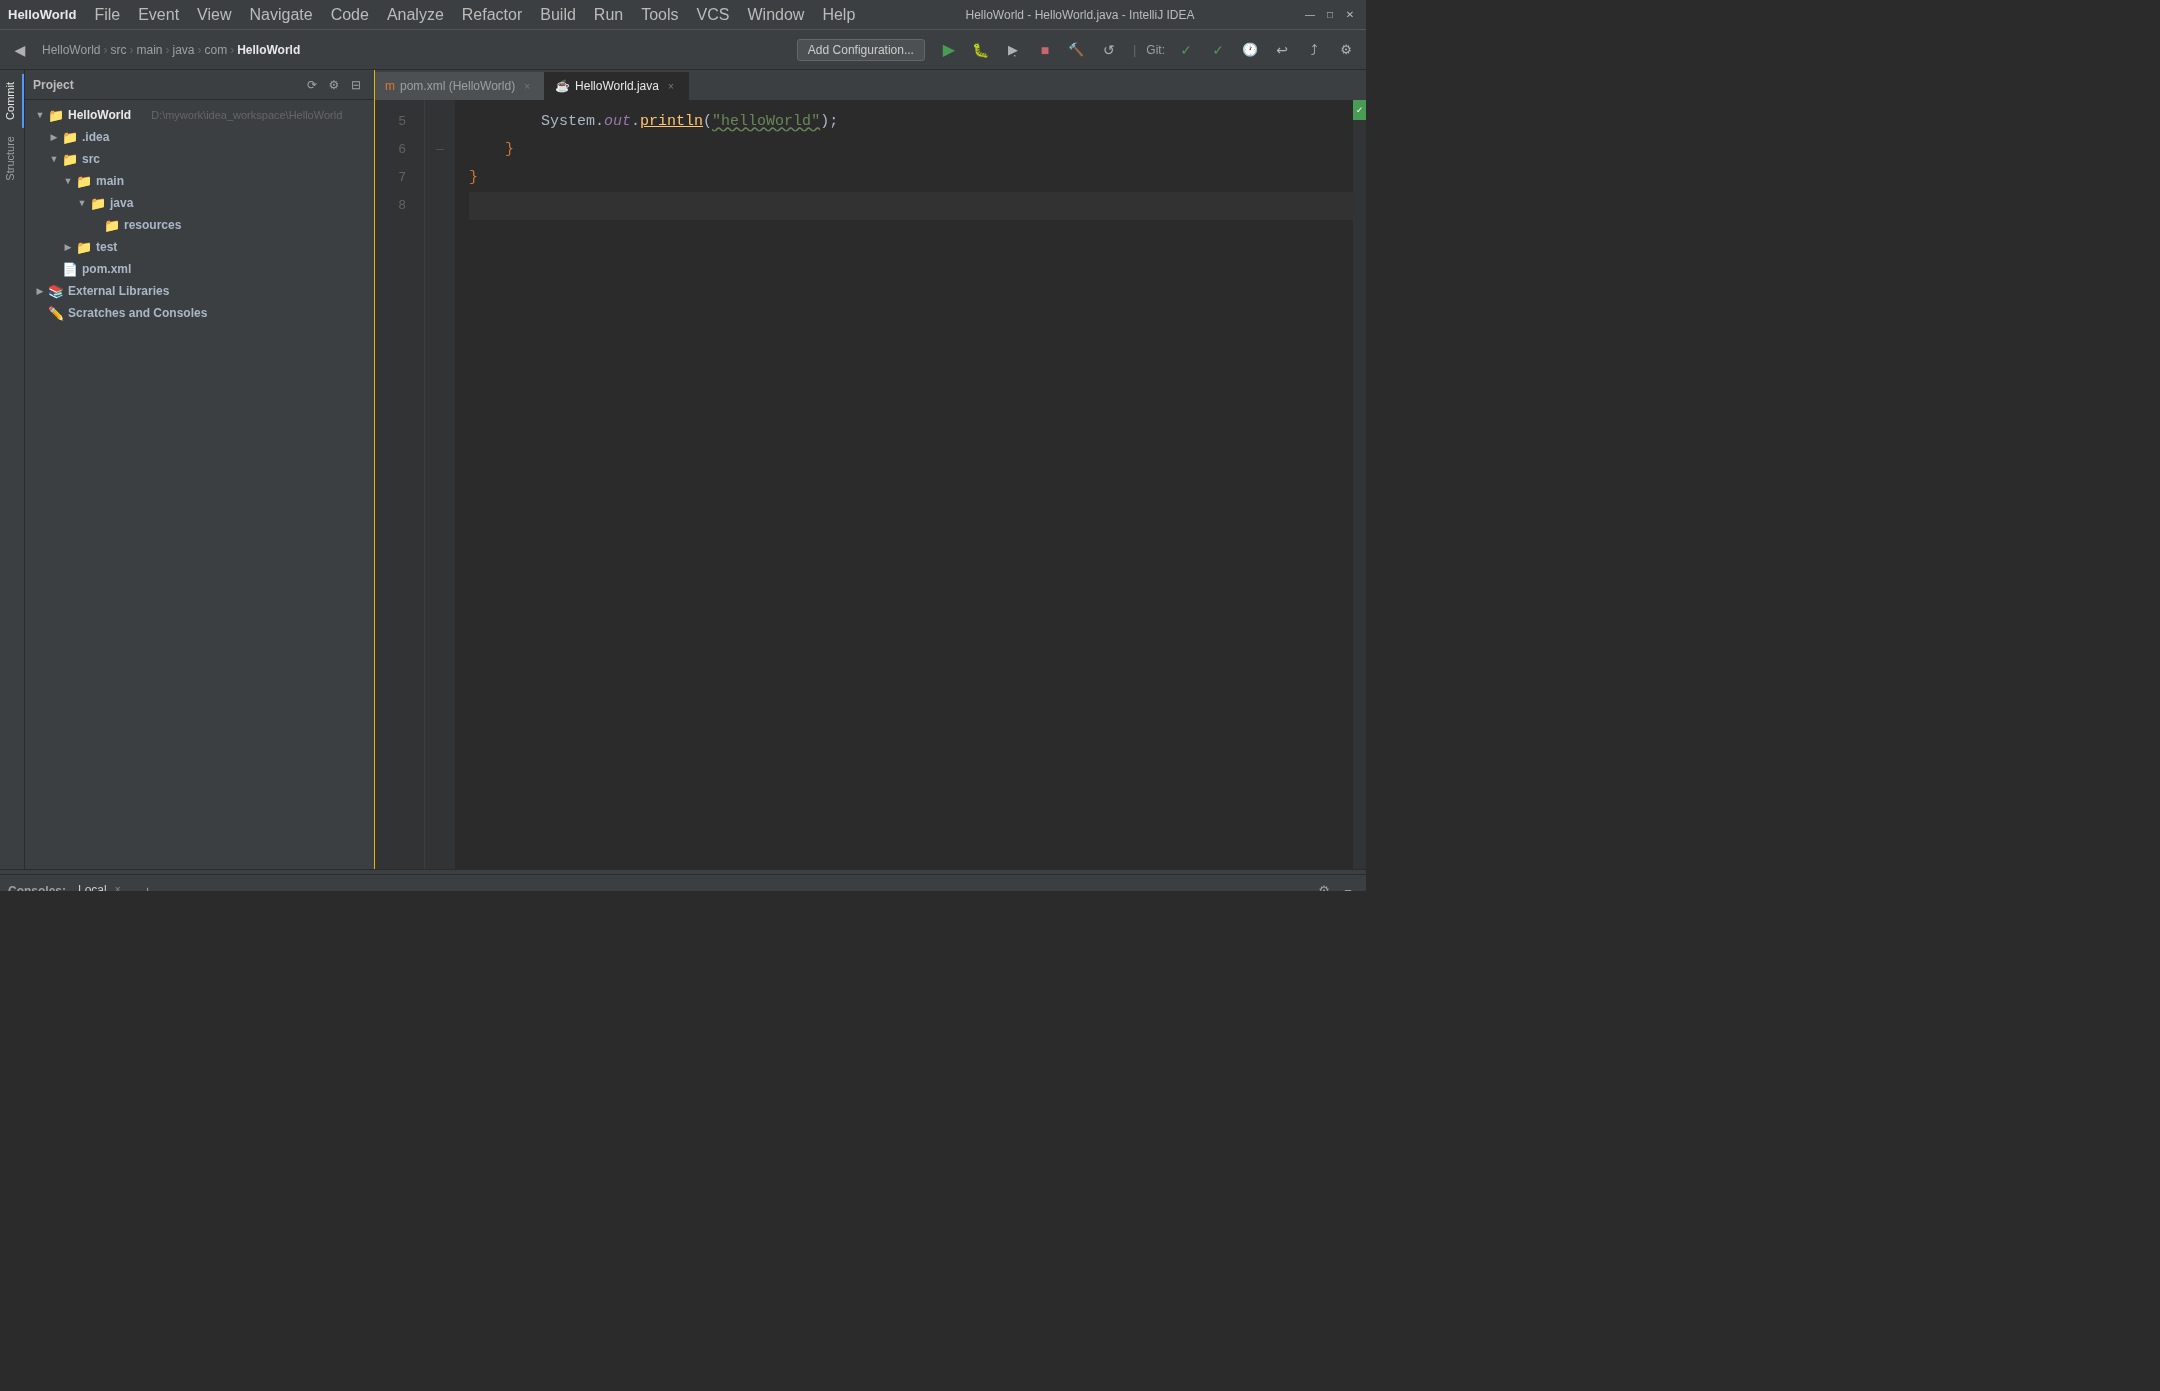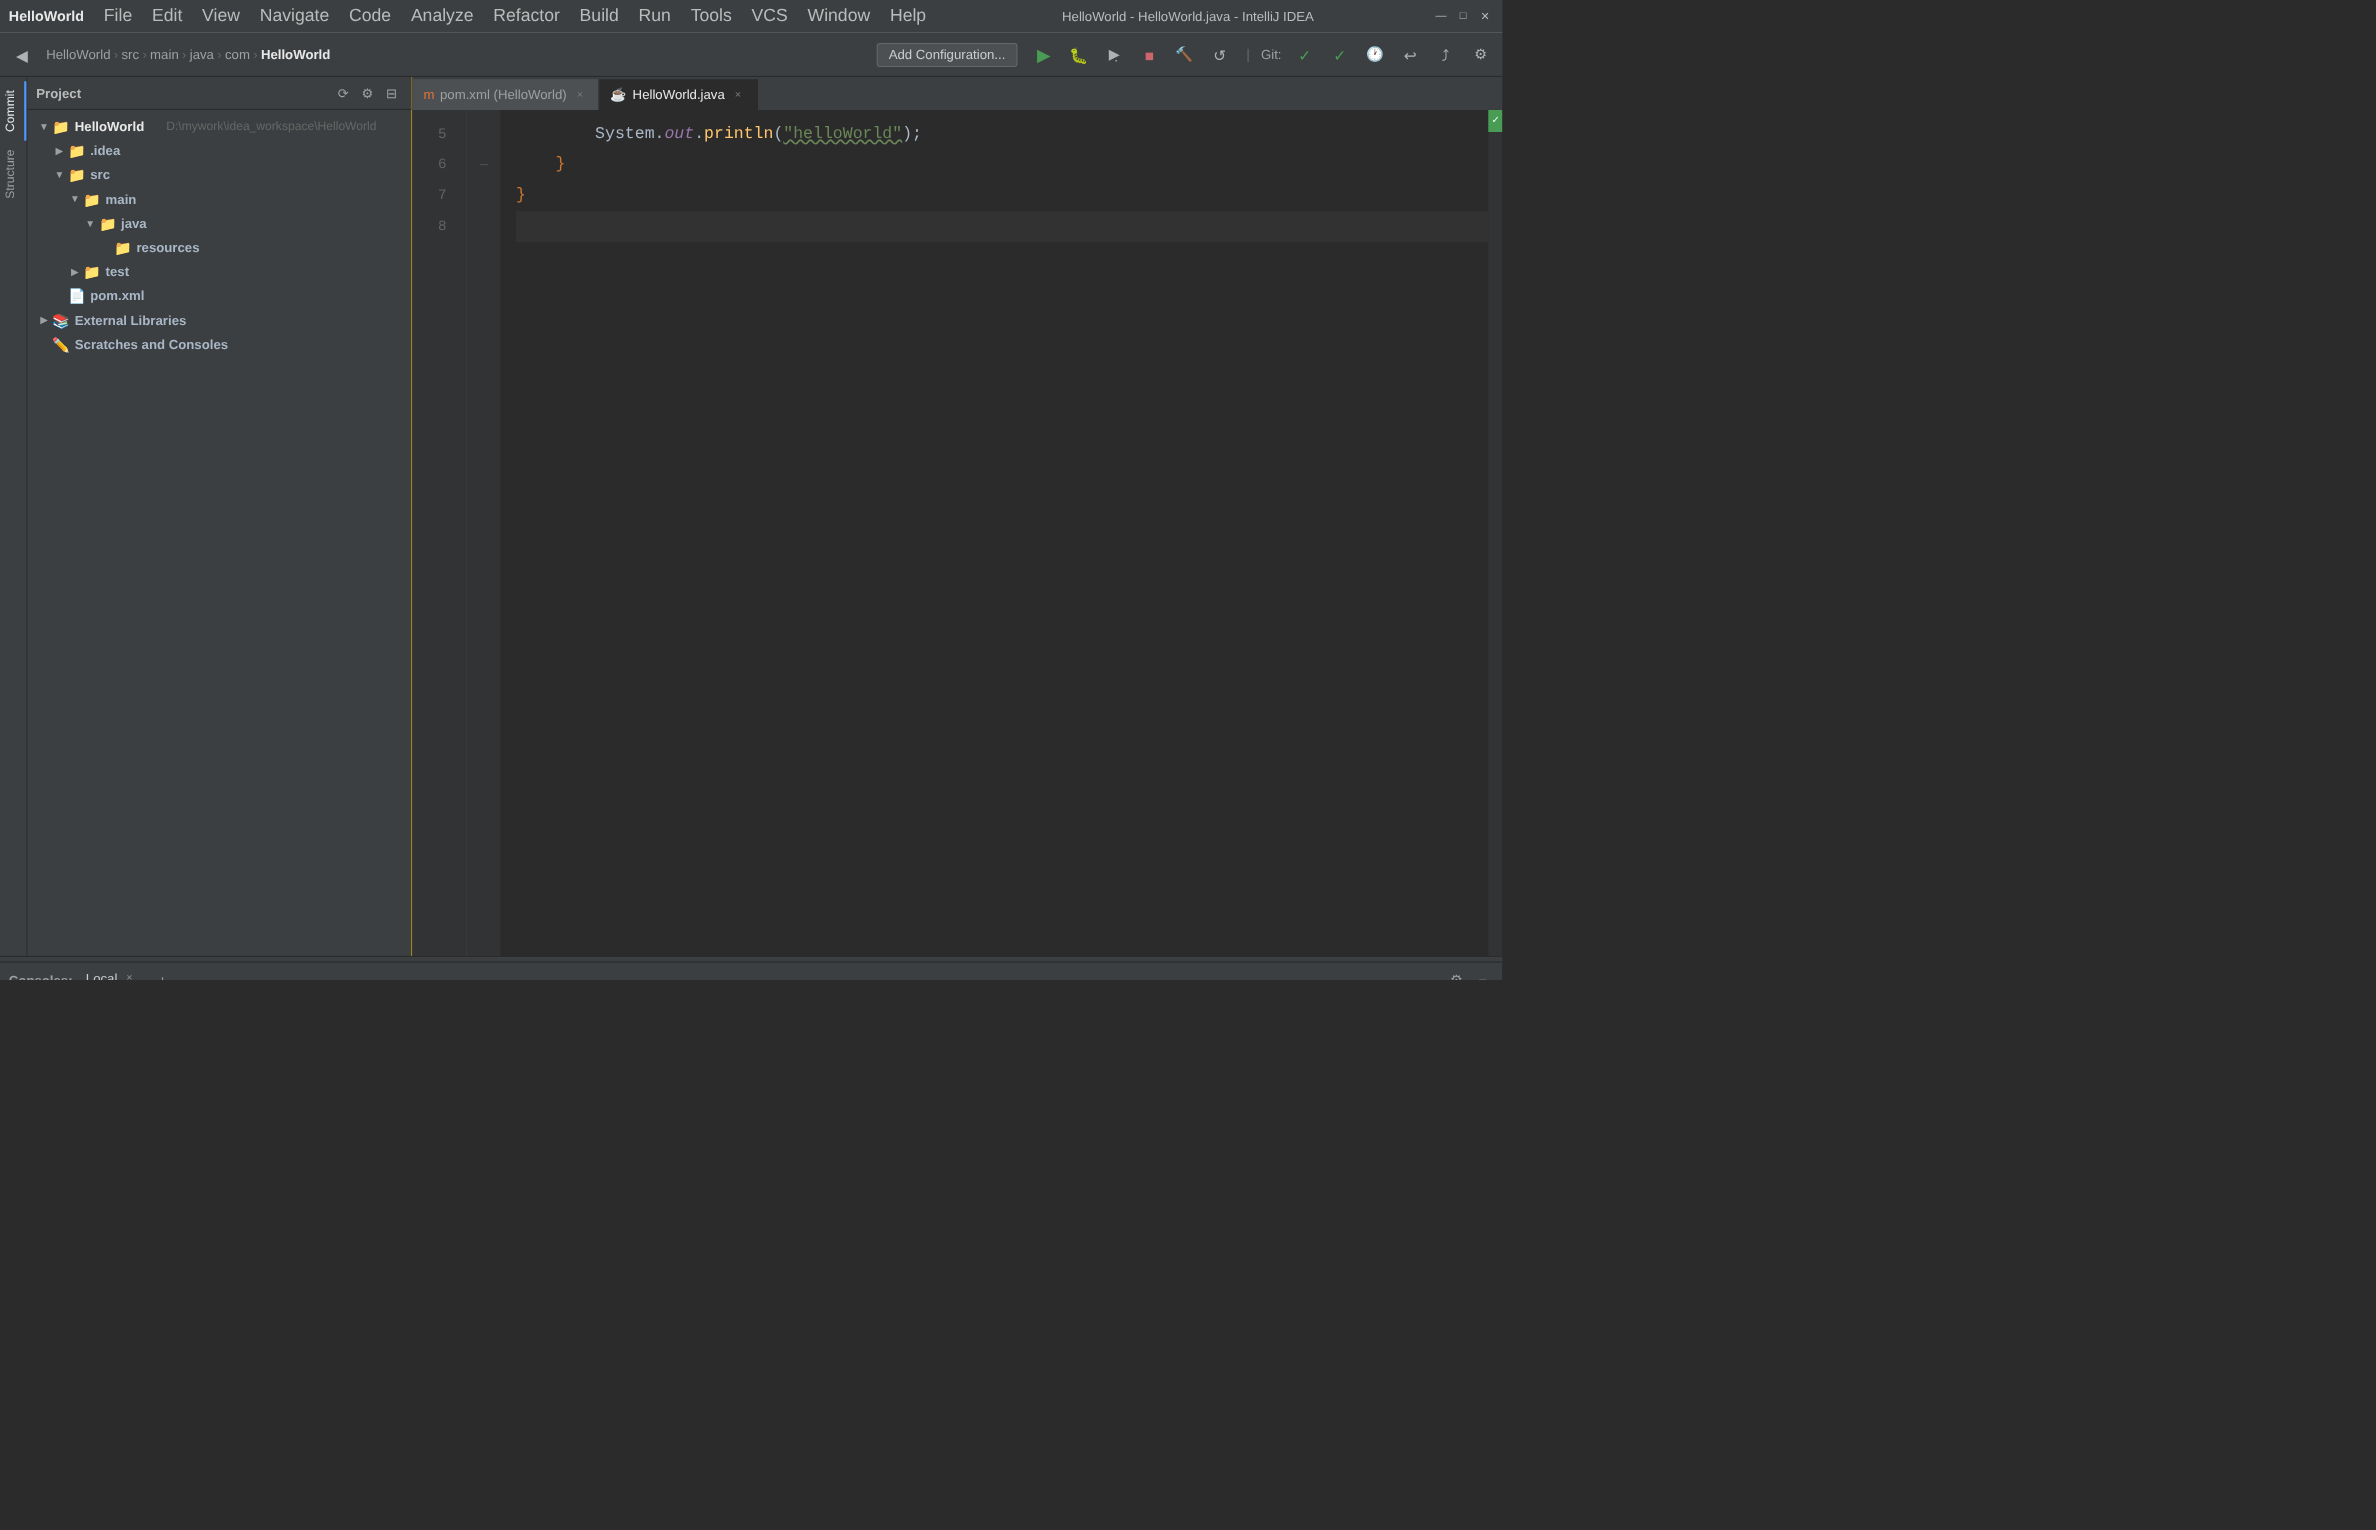--- a/index.html
+++ b/index.html
@@ -221,21 +221,21 @@
       padding: 8px 0 0 14px;
       overflow: auto;
     }
     .code-line {
       height: 28px;
       line-height: 28px;
       white-space: pre;
       color: #a9b7c6;
     }
     .code-line.current-line { background: #323232; }
-    .fn { color: #ffc66d; }
+    .fn { color: #ffc66d; text-decoration: underline; }
     .obj { color: #a9b7c6; }
     .field { color: #9876aa; font-style: italic; }
     .string-val { color: #6a8759; }
     .squiggly { text-decoration: underline wavy #6a8759; }
 
     
     #right-strip {
       width: 13px;
       background: #313335;
       display: flex;
@@ -363,21 +363,21 @@
     }
     .v-tab.active { color: #e8e8e8; border-left: 2px solid #4c9aff; }
   </style>
 </head>
 <body>
 
 <div id="titlebar">
   <div class="menu-items">
     <span style="margin-right:8px; font-size:13px; color:#e8e8e8; font-weight:bold;">HelloWorld</span>
     <span class="menu-item">File</span>
-    <span class="menu-item">Edit</span>
+    <span class="menu-item">Event</span>
     <span class="menu-item">View</span>
     <span class="menu-item">Navigate</span>
     <span class="menu-item">Code</span>
     <span class="menu-item">Analyze</span>
     <span class="menu-item">Refactor</span>
     <span class="menu-item">Build</span>
     <span class="menu-item">Run</span>
     <span class="menu-item">Tools</span>
     <span class="menu-item">VCS</span>
     <span class="menu-item">Window</span>

